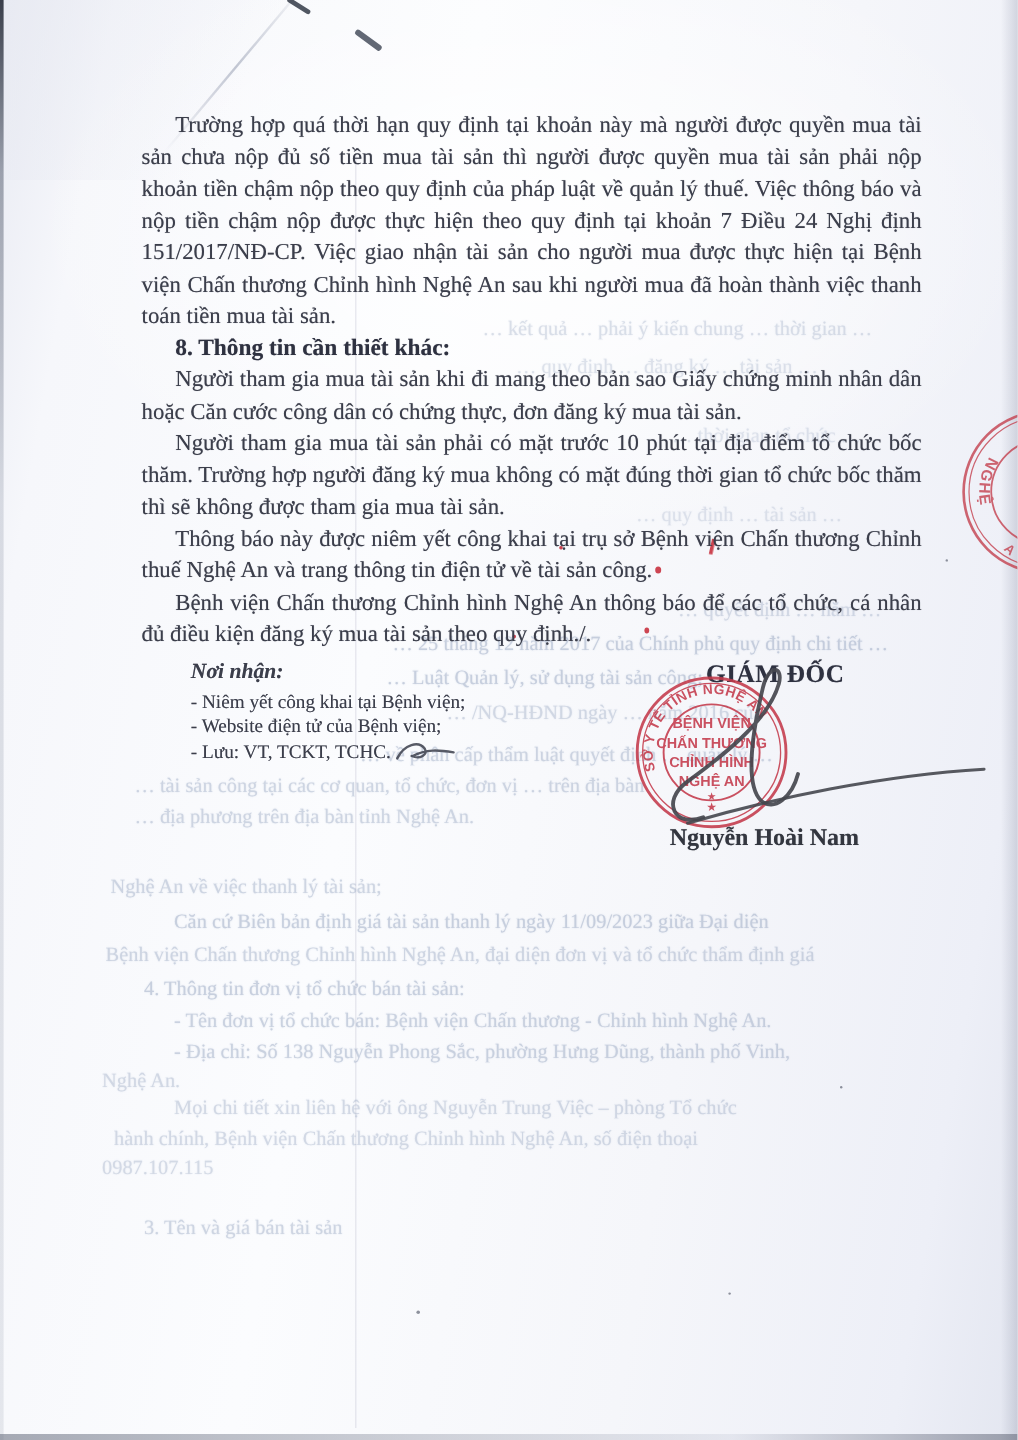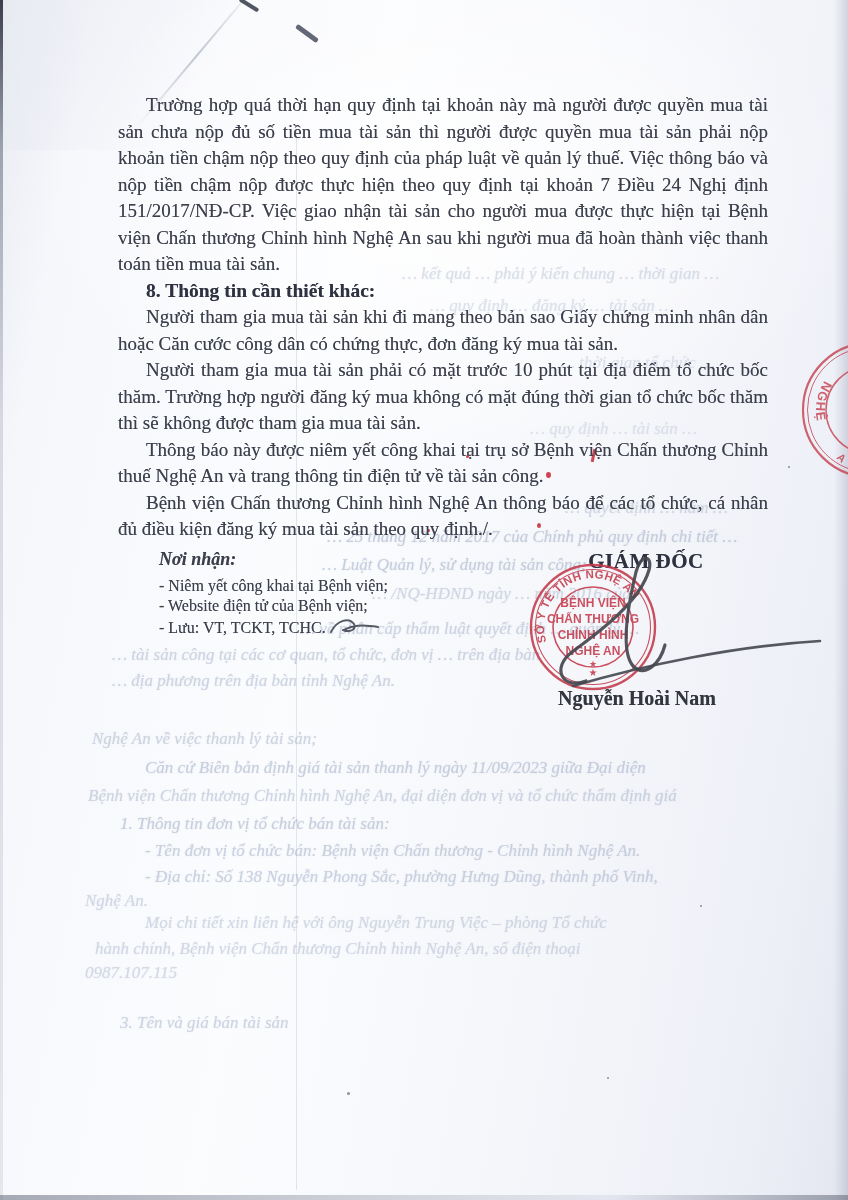--- a/index.html
+++ b/index.html
@@ -24,21 +24,21 @@
     background:linear-gradient(118deg,rgba(232,234,242,.9),rgba(255,255,255,0) 70%);}
   .staple-1{position:absolute;left:238px;top:3px;width:22px;height:4px;border-radius:2px;background:#333a47;transform:rotate(32deg);opacity:.85;}
   .staple-2{position:absolute;left:294px;top:31px;width:26px;height:5px;border-radius:2px;background:#3c4452;transform:rotate(36deg);opacity:.8;}
   .fold-line-v{position:absolute;left:296px;top:130px;width:1.2px;height:1060px;background:rgba(165,170,190,.28);}
   .speck{position:absolute;border-radius:50%;}
   .speck.red{background:rgba(198,38,52,.85);filter:blur(.4px);}
   .speck.gray{background:rgba(95,101,116,.7);filter:blur(.3px);}
   .red-stroke{position:absolute;left:592px;top:449px;width:2.5px;height:13px;background:rgba(198,38,52,.85);transform:rotate(12deg);filter:blur(.3px);}
   
   .ghost-layer{position:absolute;inset:0;z-index:1;}
-  .ghost-line{position:absolute;font-style:italic;font-size:17px;line-height:22px;
+  .ghost-line{position:absolute;font-size:17px;line-height:22px;
     color:#96a5c0;text-shadow:0 0 1.4px #a9b6cc;white-space:nowrap;overflow:hidden;}
   
   .content{position:absolute;left:118px;top:92px;width:650px;z-index:2;
     color:#3b3e4b;font-size:19px;line-height:26.5px;text-shadow:0 0 .6px rgba(59,62,75,.55);}
   .para{margin:0;text-indent:28px;text-align:justify;}
   .heading{margin:0;text-indent:28px;font-weight:700;color:#2e3140;font-size:19.5px;}
   
   .recipients{position:absolute;left:118px;top:549px;z-index:2;color:#3b3e4b;text-shadow:0 0 .5px rgba(59,62,75,.5);margin-left:41px;}
   .rec-title{font-weight:700;font-style:italic;font-size:18px;margin-bottom:6px;}
   .rec-item{font-size:16px;line-height:20px;}
@@ -101,21 +101,21 @@
 
       <div class="ghost-line" style="left:112px;top:670px;width:330px;opacity:.44">… địa phương trên địa bàn tỉnh Nghệ An.</div>
 
 
       <div class="ghost-line" style="left:92px;top:728px;width:300px;opacity:.44">Nghệ An về việc thanh lý tài sản;</div>
 
       <div class="ghost-line" style="left:145px;top:757px;width:640px;opacity:.5">Căn cứ Biên bản định giá tài sản thanh lý ngày 11/09/2023 giữa Đại diện</div>
 
       <div class="ghost-line" style="left:88px;top:785px;width:660px;opacity:.44">Bệnh viện Chấn thương Chỉnh hình Nghệ An, đại diện đơn vị và tổ chức thẩm định giá</div>
 
-      <div class="ghost-line" style="left:120px;top:813px;width:420px;opacity:.5">1. Thông tin đơn vị tổ chức bán tài sản:</div>
+      <div class="ghost-line" style="left:120px;top:813px;width:420px;opacity:.5">4. Thông tin đơn vị tổ chức bán tài sản:</div>
 
       <div class="ghost-line" style="left:145px;top:840px;width:600px;opacity:.48">- Tên đơn vị tổ chức bán: Bệnh viện Chấn thương - Chỉnh hình Nghệ An.</div>
 
       <div class="ghost-line" style="left:145px;top:866px;width:625px;opacity:.48">- Địa chỉ: Số 138 Nguyễn Phong Sắc, phường Hưng Dũng, thành phố Vinh,</div>
 
       <div class="ghost-line" style="left:85px;top:890px;width:130px;opacity:.4">Nghệ An.</div>
 
       <div class="ghost-line" style="left:145px;top:912px;width:610px;opacity:.4">Mọi chi tiết xin liên hệ với ông Nguyễn Trung Việc – phòng Tổ chức</div>
 
       <div class="ghost-line" style="left:95px;top:938px;width:640px;opacity:.4">hành chính, Bệnh viện Chấn thương Chỉnh hình Nghệ An, số điện thoại</div>

